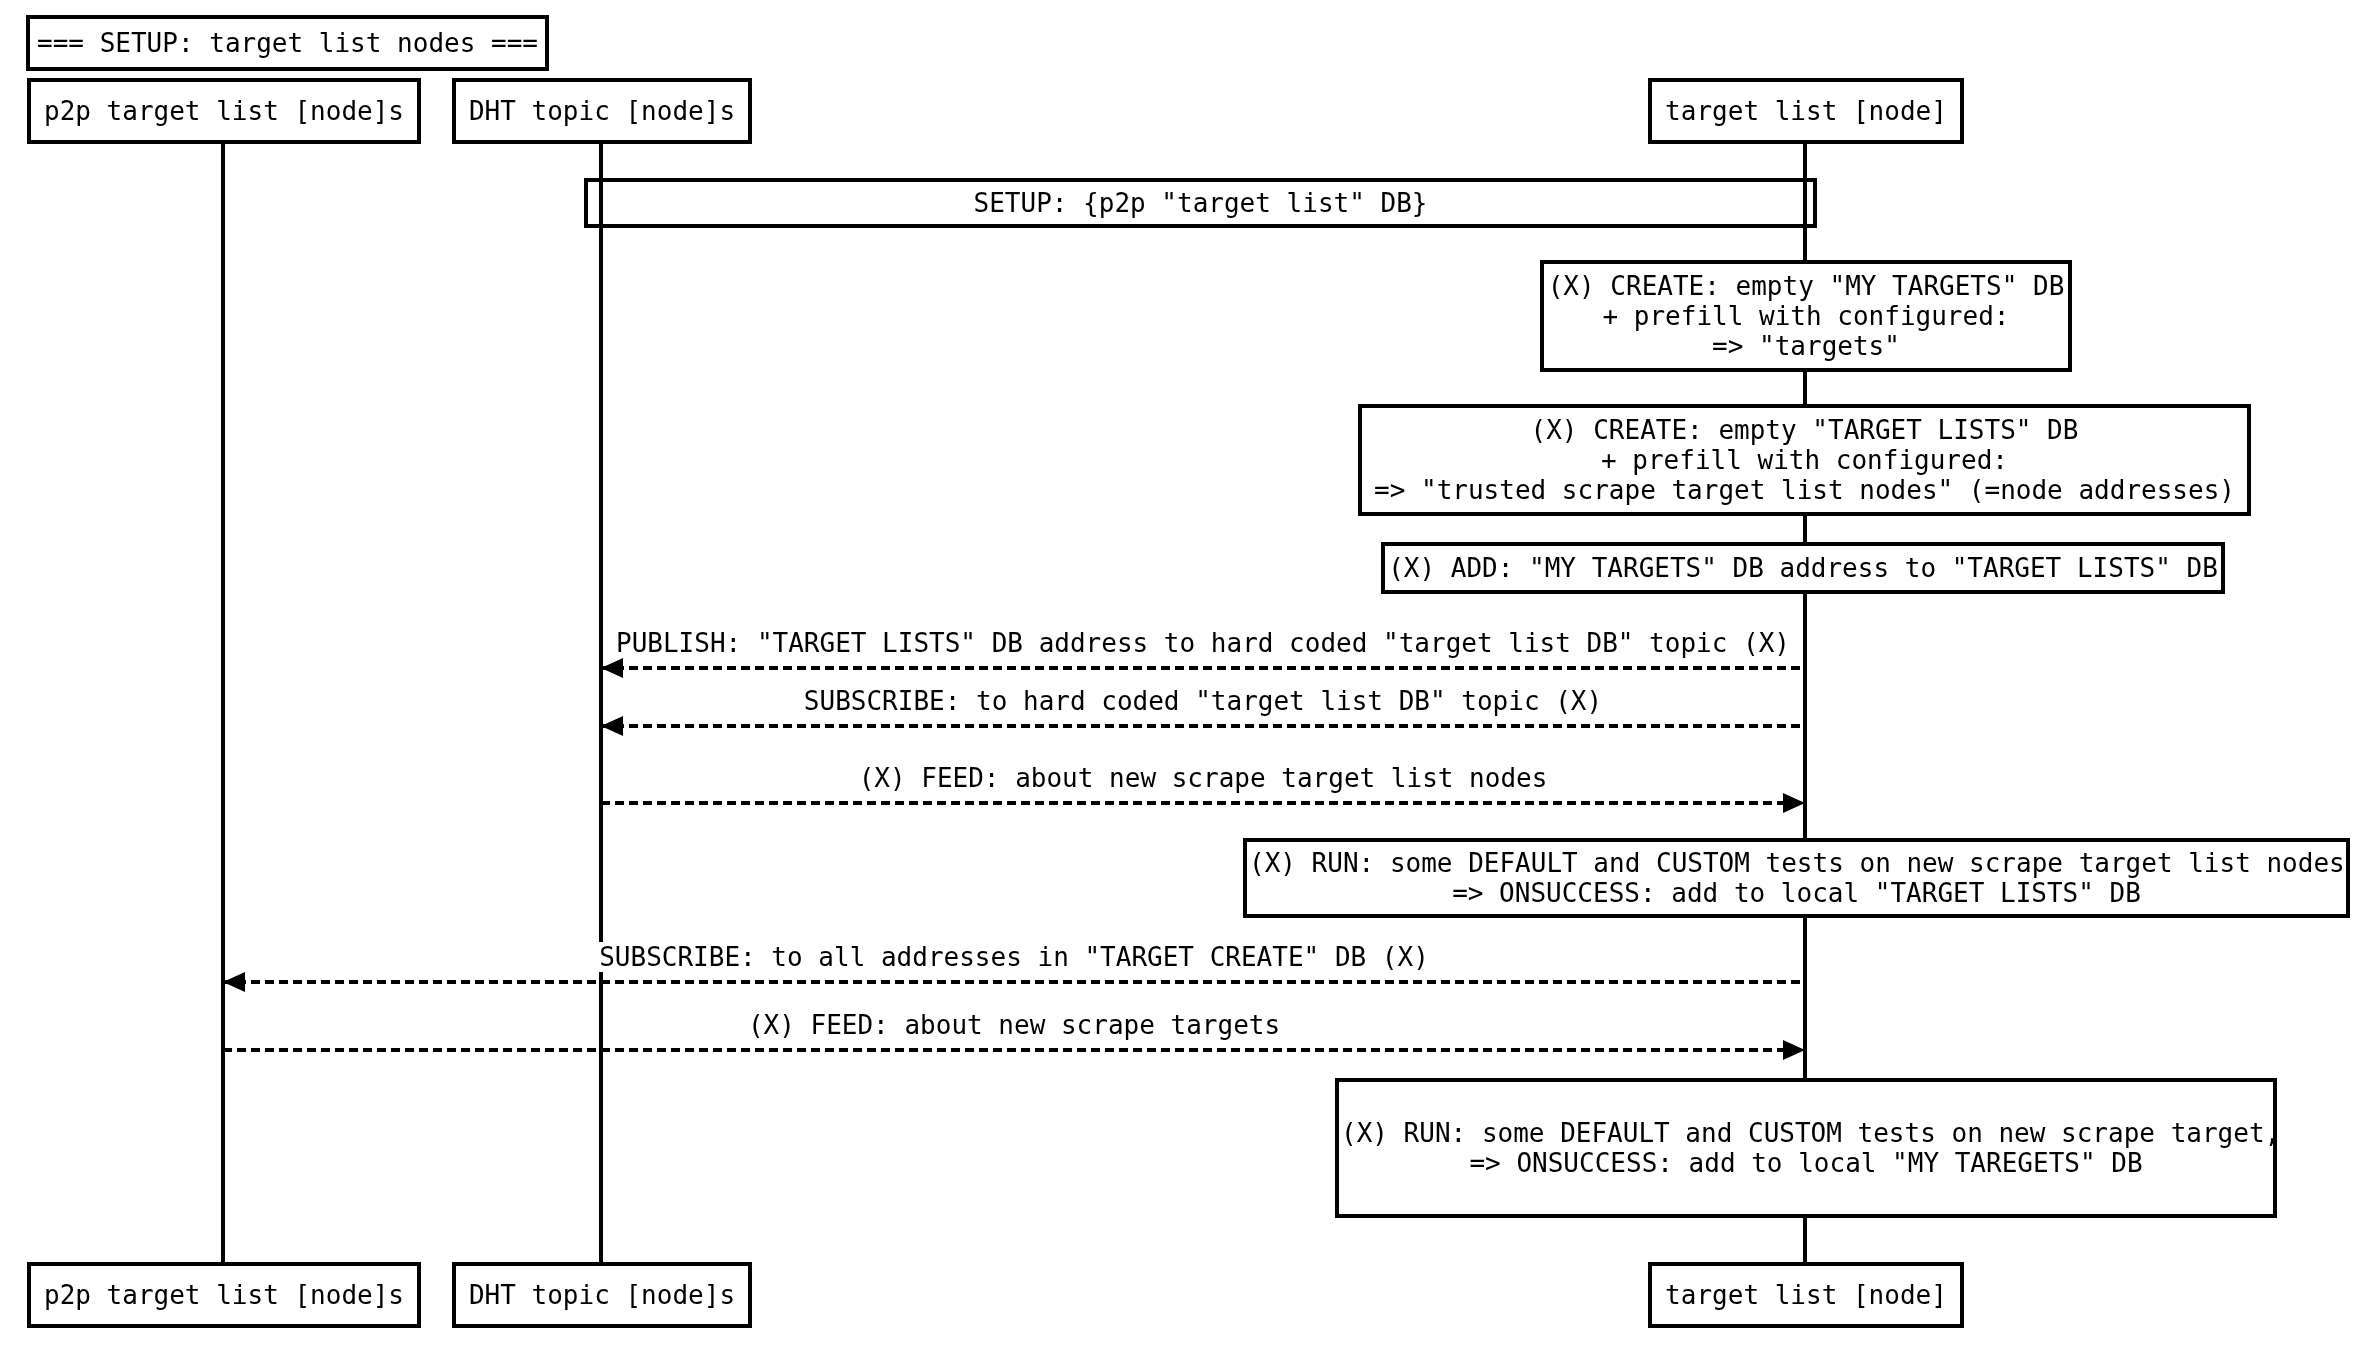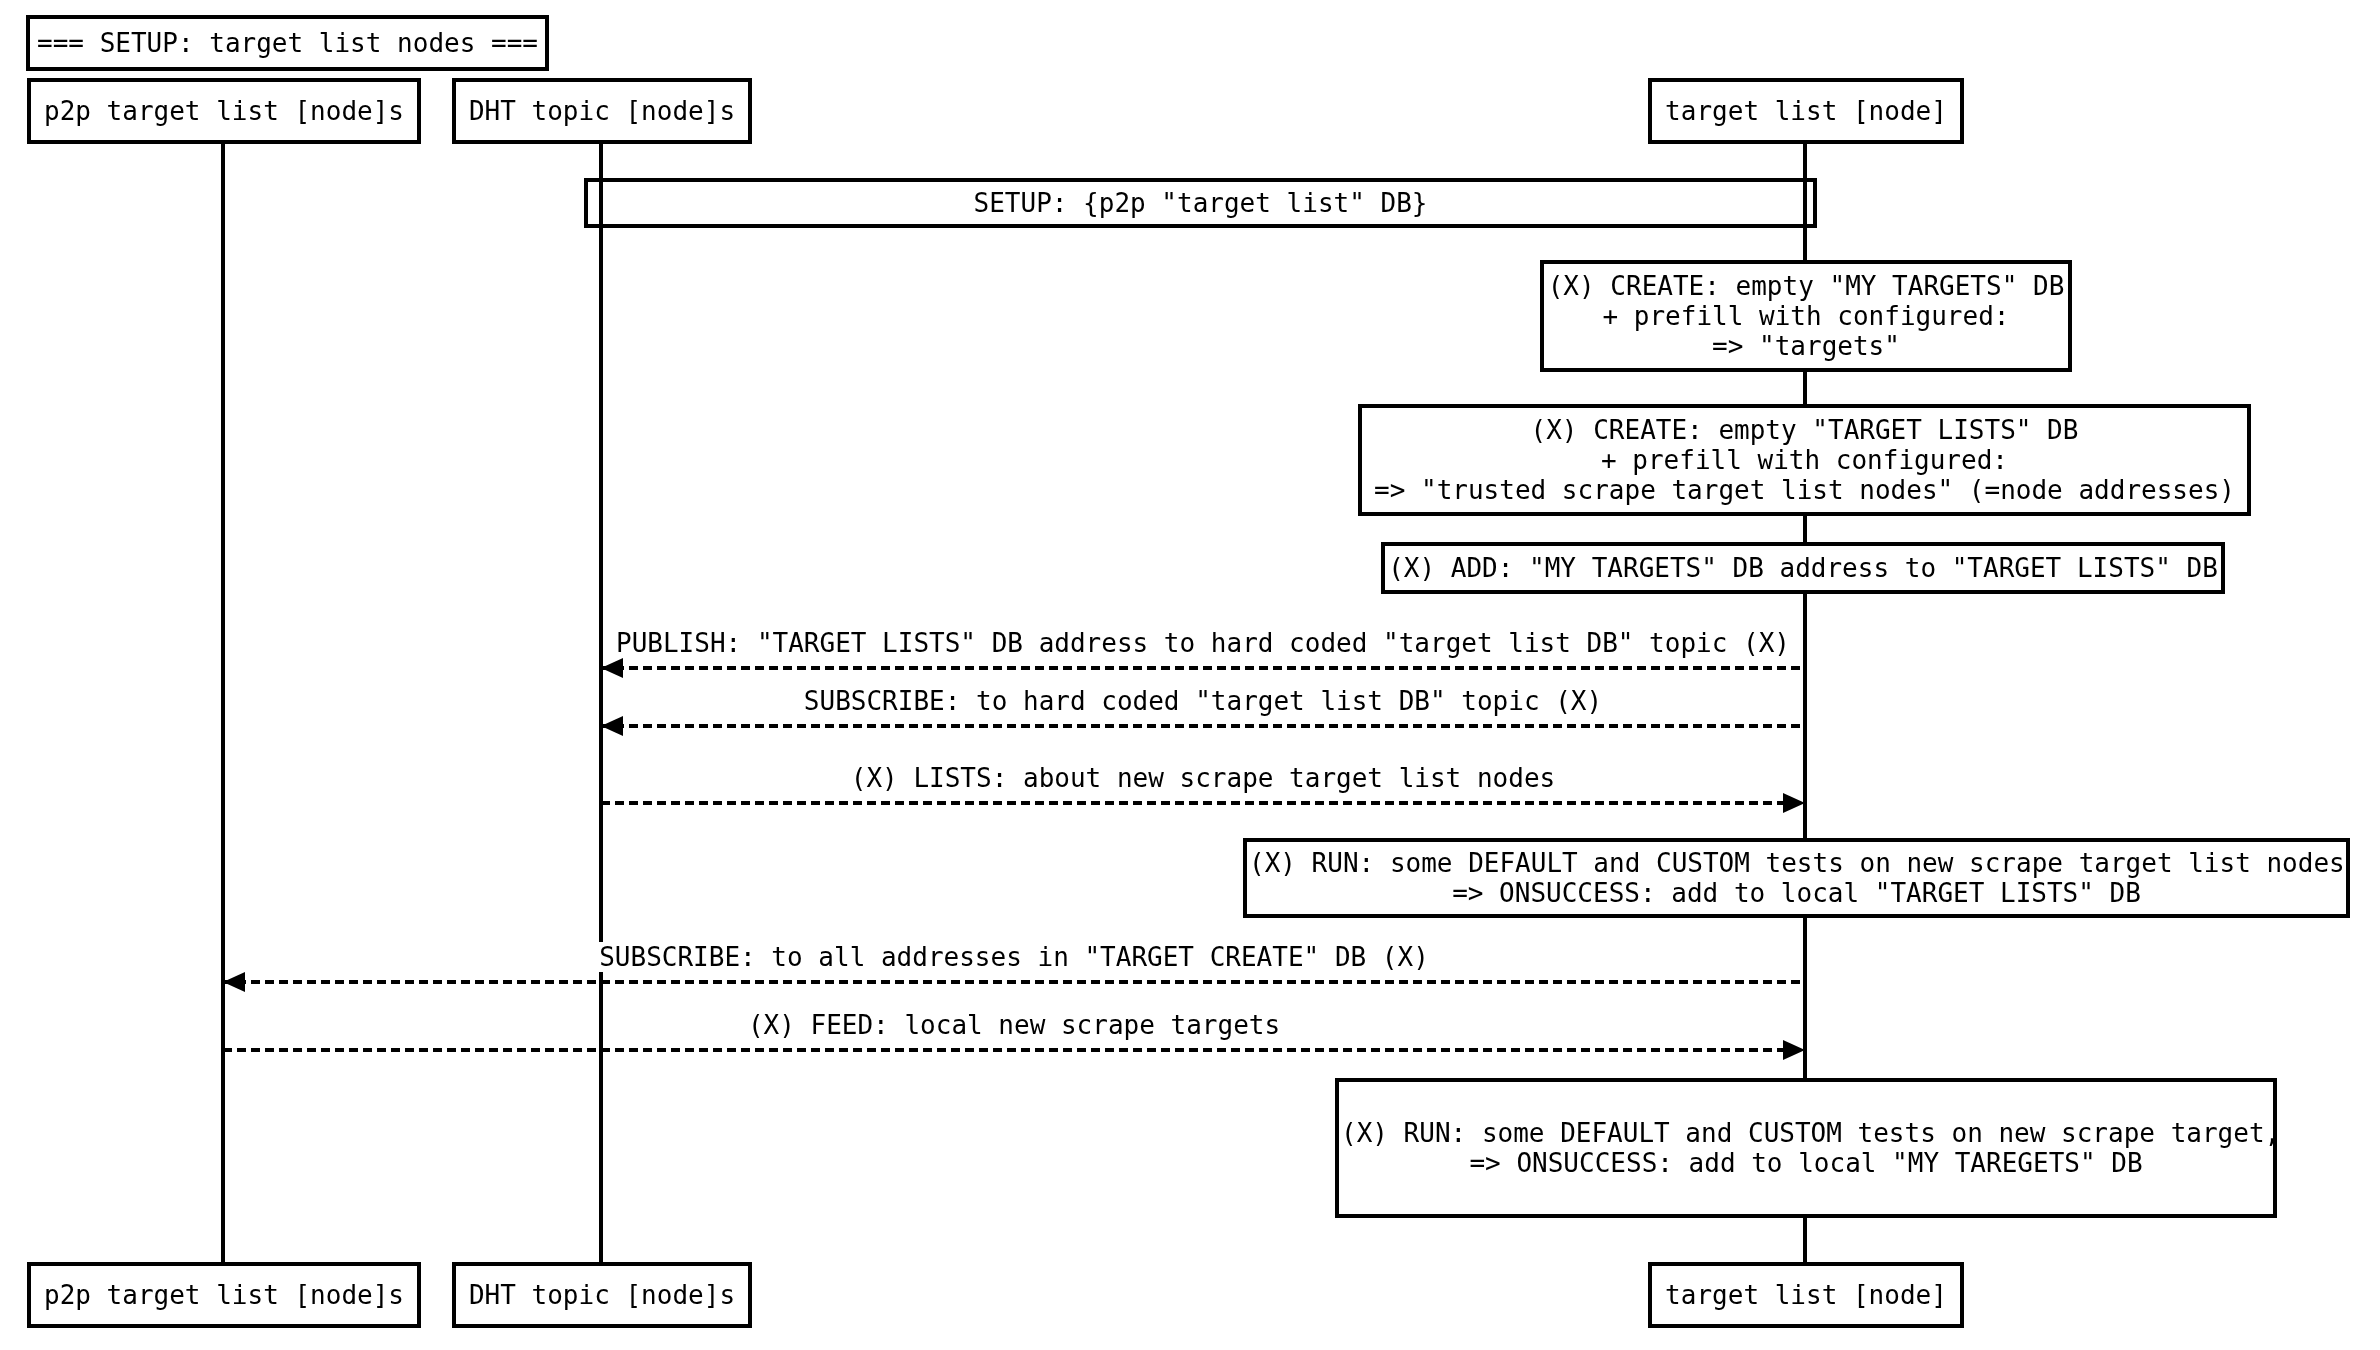--- a/index.html
+++ b/index.html
@@ -97,36 +97,36 @@
     <div class="msg-label">PUBLISH: "TARGET LISTS" DB address to hard coded "target list DB" topic (X)</div>
     <div class="msg-line head-left"></div>
   </div>
 
   <div class="msg" style="left:601px;top:726px;width:1204px;">
     <div class="msg-label">SUBSCRIBE: to hard coded "target list DB" topic (X)</div>
     <div class="msg-line head-left"></div>
   </div>
 
   <div class="msg" style="left:601px;top:803px;width:1204px;">
-    <div class="msg-label">(X) LISTS: about new scrape target list nodes</div>
+    <div class="msg-label">(X) FEED: about new scrape target list nodes</div>
     <div class="msg-line head-right"></div>
   </div>
 
   <div class="note" style="left:1243px;top:838px;width:1107px;height:80px;">
     <div>(X) RUN: some DEFAULT and CUSTOM tests on new scrape target list nodes</div>
     <div>=&gt; ONSUCCESS: add to local "TARGET LISTS" DB</div>
   </div>
 
   <div class="msg" style="left:223px;top:982px;width:1582px;">
     <div class="msg-label">SUBSCRIBE: to all addresses in "TARGET CREATE" DB (X)</div>
     <div class="msg-line head-left"></div>
   </div>
 
   <div class="msg" style="left:223px;top:1050px;width:1582px;">
-    <div class="msg-label">(X) FEED: local new scrape targets</div>
+    <div class="msg-label">(X) FEED: about new scrape targets</div>
     <div class="msg-line head-right"></div>
   </div>
 
   <div class="note" style="left:1335px;top:1078px;width:942px;height:140px;">
     <div>(X) RUN: some DEFAULT and CUSTOM tests on new scrape target,</div>
     <div>=&gt; ONSUCCESS: add to local "MY TAREGETS" DB</div>
   </div>
 
   <div class="box" style="left:27px;top:1262px;width:394px;height:66px;">
     <span>p2p target list [node]s</span>

